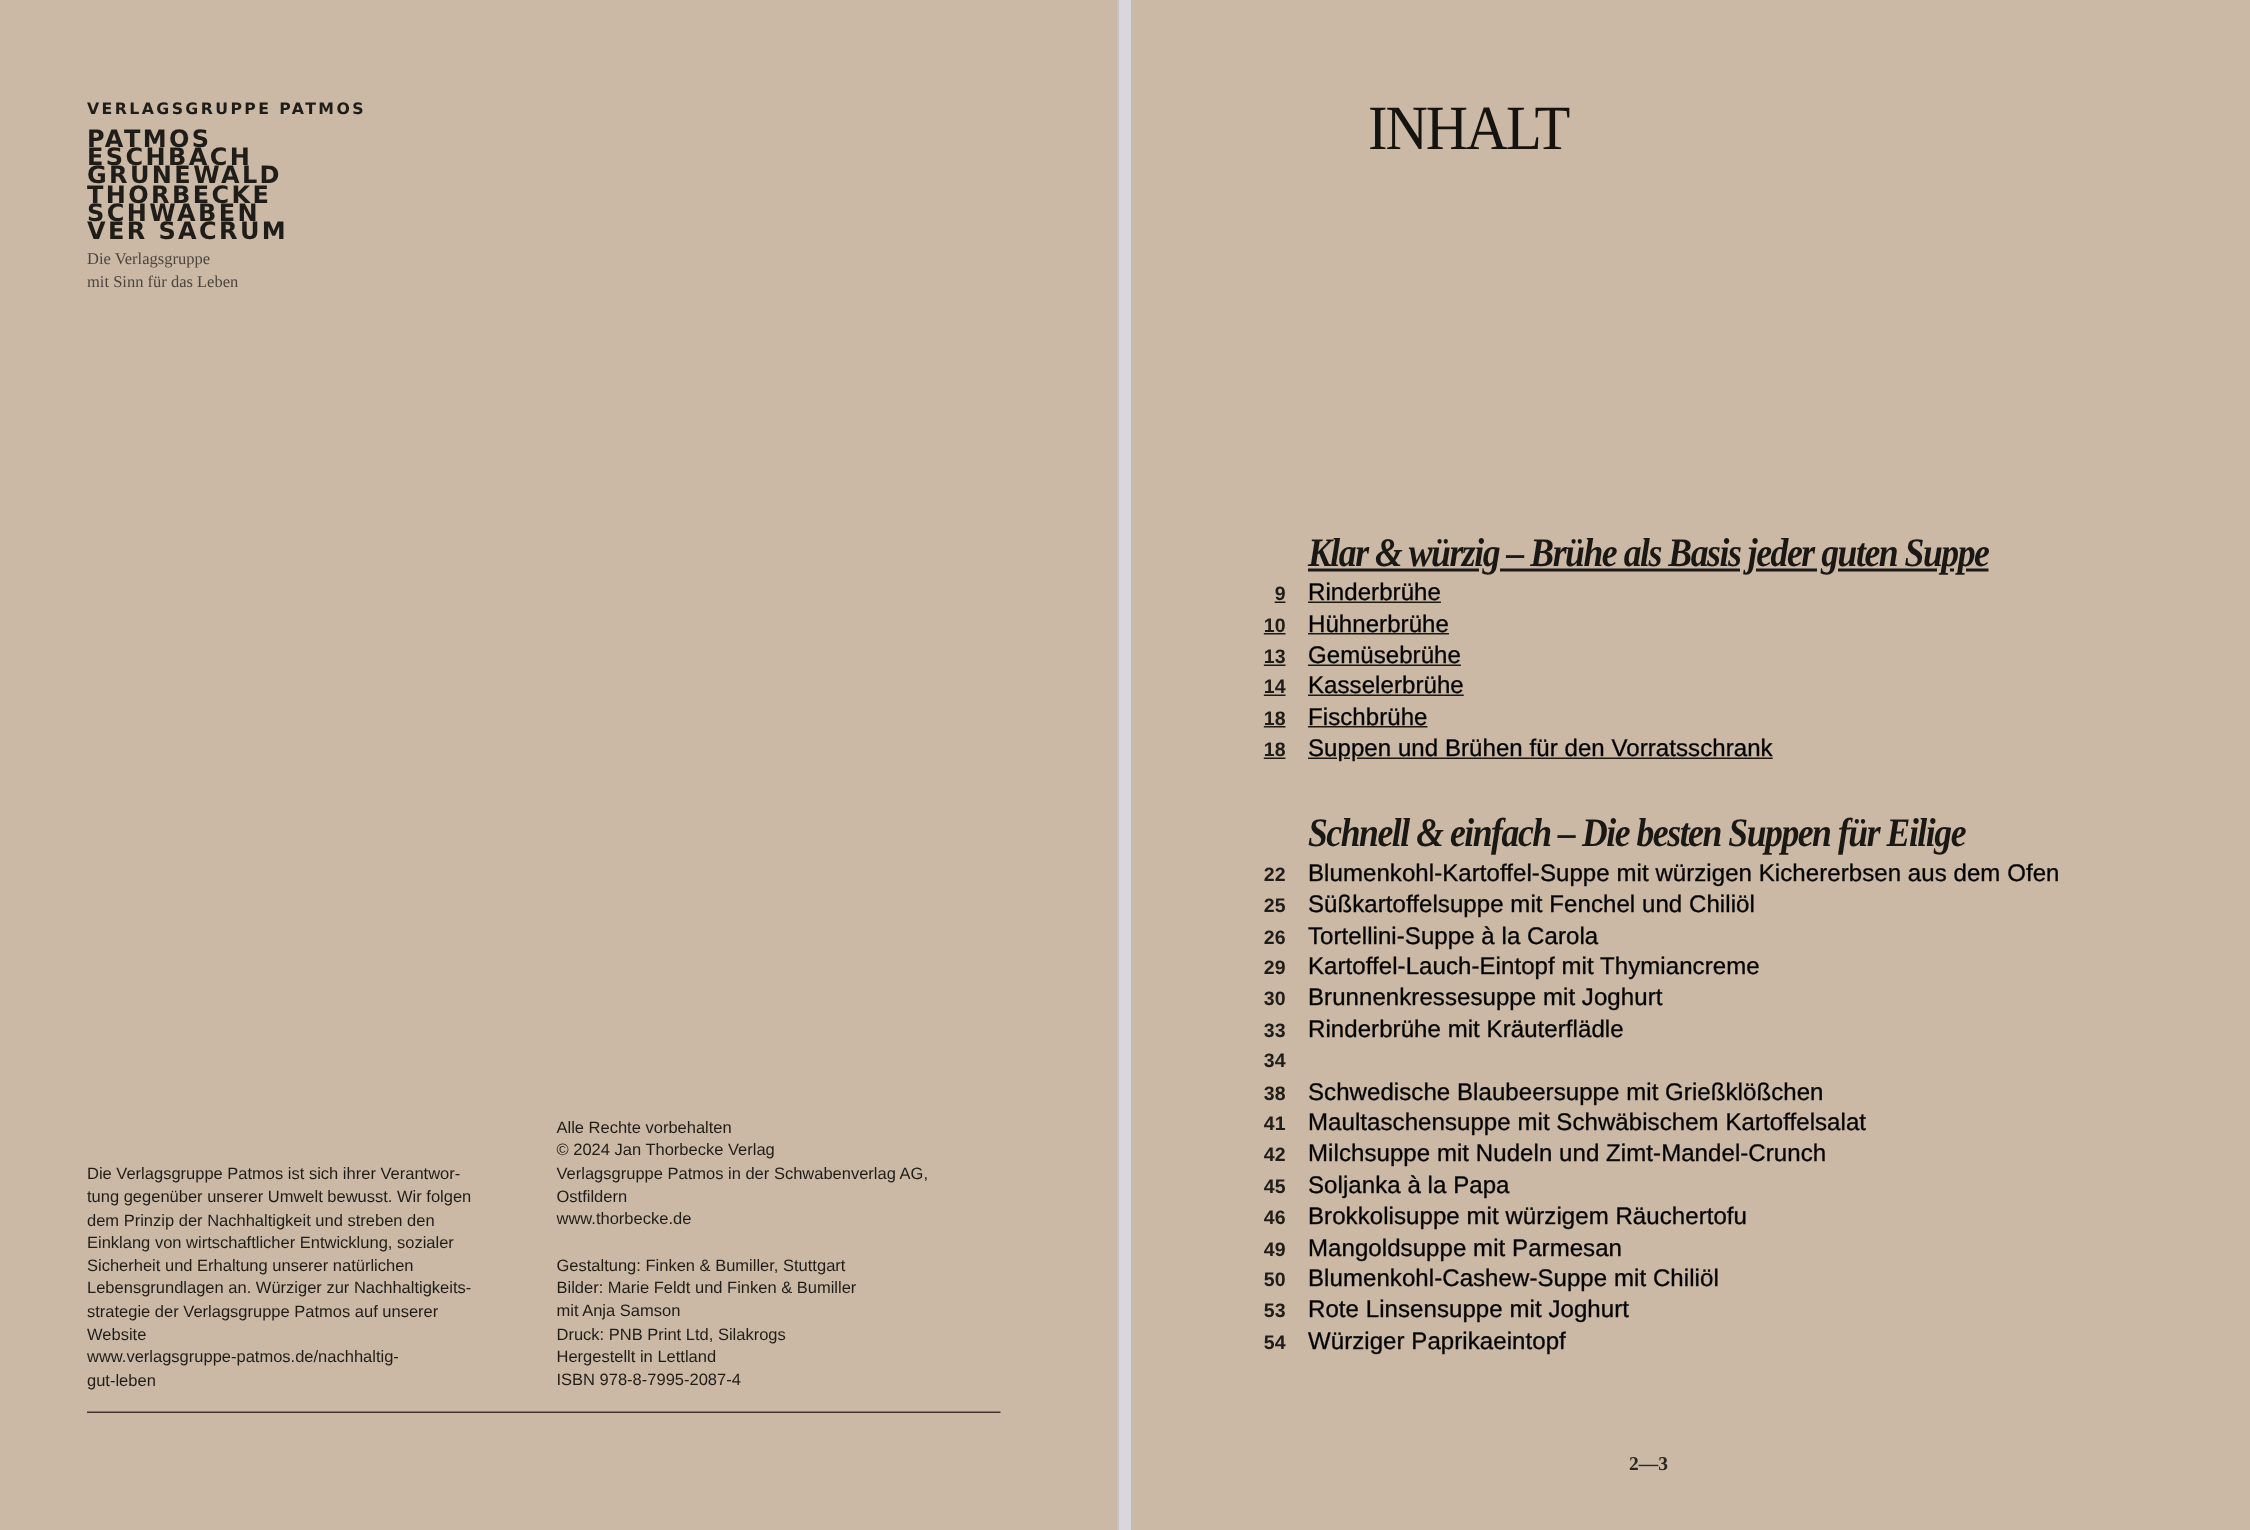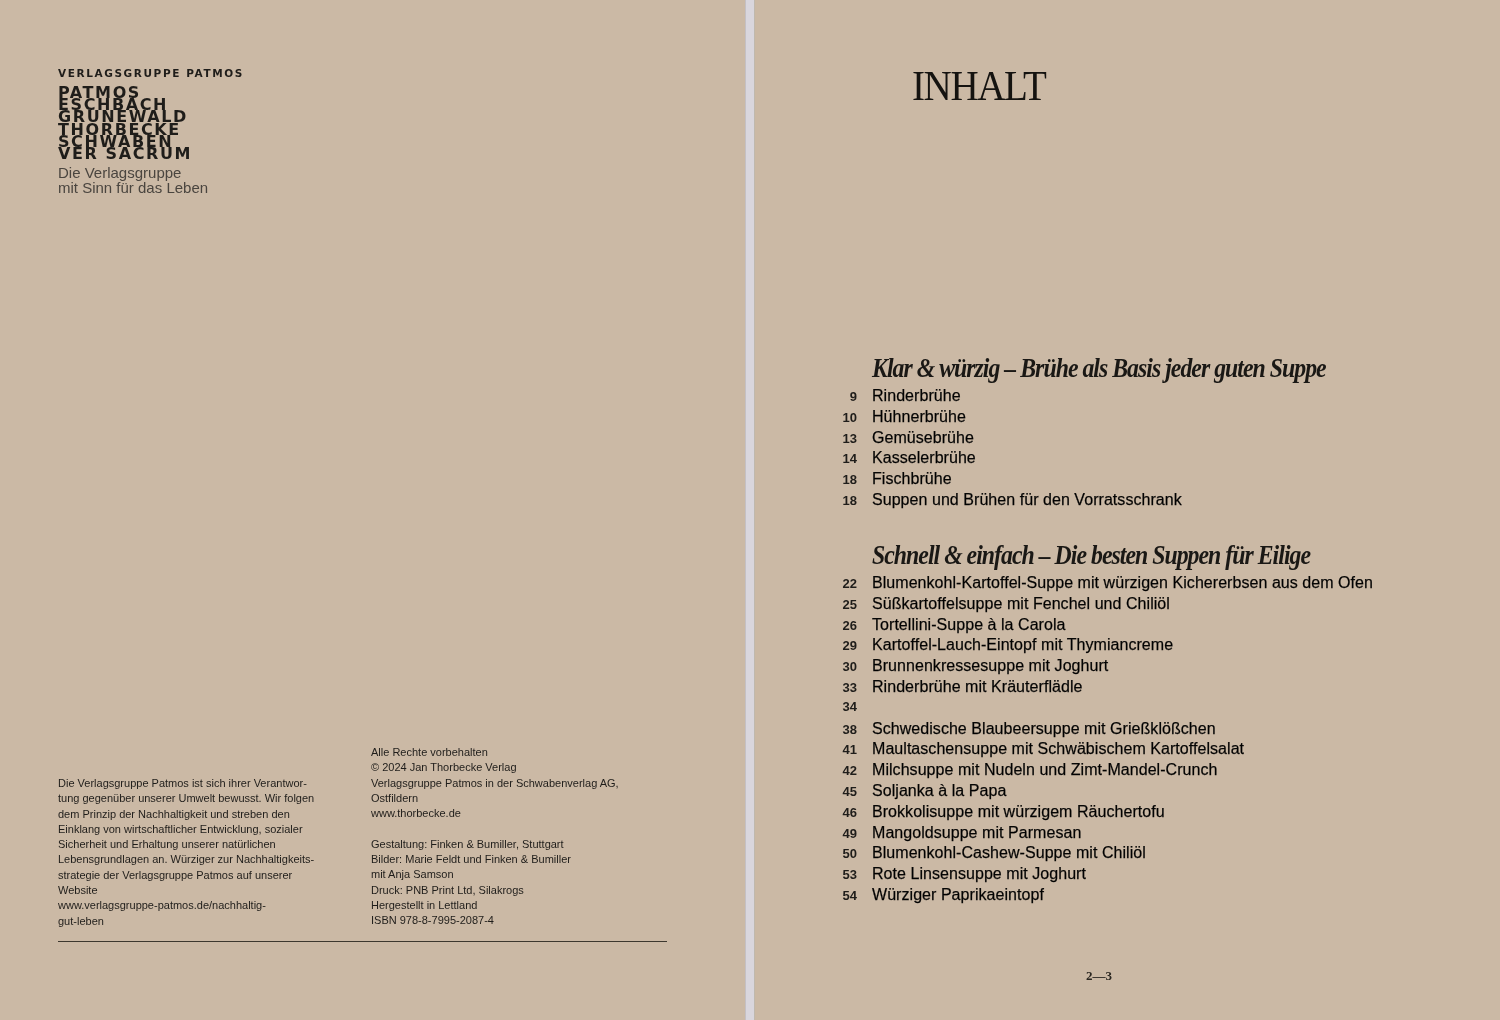--- a/index.html
+++ b/index.html
@@ -11,21 +11,21 @@
   .page { position: absolute; top: 0; height: 1020px; background: #cbb9a5; padding-left: 44px; }
   .page-left { left: 0; width: 745px; }
   .page-right { left: 755px; width: 745px; }
   .gutter { position: absolute; left: 745px; top: 0; width: 10px; height: 1020px; background: #d9d6dd; border-left: 1px solid #c4c0c4; border-right: 1px solid #bfb8ad; box-sizing: border-box; }
 
   
   .pub { position: absolute; left: 58px; top: 67px; }
   .pub-group { font-family: "DejaVu Sans", sans-serif; font-weight: bold; font-size: 10.5px; letter-spacing: 1.6px; color: #1f1d1a; margin: 0 0 8px 0; }
   .pub-imprints { list-style: none; margin: 0; padding: 0; }
   .pub-imprints li { font-family: "DejaVu Sans", sans-serif; font-weight: bold; font-size: 16px; letter-spacing: 1.6px; line-height: 12.2px; color: #1f1d1a; }
-  .pub-tagline { margin-top: 6px; font-family: Liberation Sans, sans-serif; font-size: 15px; line-height: 14.5px; color: #4a453f; }
+  .pub-tagline { margin-top: 6px; font-family: Liberation Serif, serif; font-size: 11px; line-height: 14.5px; color: #4a453f; }
   .pub-tagline div { white-space: nowrap; }
 
   
   .sustain { position: absolute; left: 58px; top: 776px; width: 280px; font-size: 11px; line-height: 15.3px; color: #1f1d1a; }
   .sustain div { white-space: nowrap; }
   .rights { position: absolute; left: 371px; top: 745px; width: 300px; font-size: 11px; line-height: 15.3px; color: #1f1d1a; }
   .rights div { white-space: nowrap; min-height: 15.3px; }
   .rule { position: absolute; left: 58px; top: 941px; width: 609px; height: 0; border-top: 1.6px solid #3d382f; }
 
   
@@ -88,21 +88,21 @@
 
   <div class="rule"></div>
 </div>
 
 <div class="gutter"></div>
 
 <div class="page page-right"></div>
 
 <h1 class="title">INHALT</h1>
 
-<div class="section" style="top:353px;">
+<div class="section" style="top:353px;text-decoration:underline;">
   <h2 class="section-heading">Klar &amp; würzig – Brühe als Basis jeder guten Suppe</h2>
   <ul class="entries">
     <li class="entry">
         <span class="entry-num">9</span>
         <span class="entry-title">Rinderbrühe</span>
       </li>
     <li class="entry">
         <span class="entry-num">10</span>
         <span class="entry-title">Hühnerbrühe</span>
       </li>

